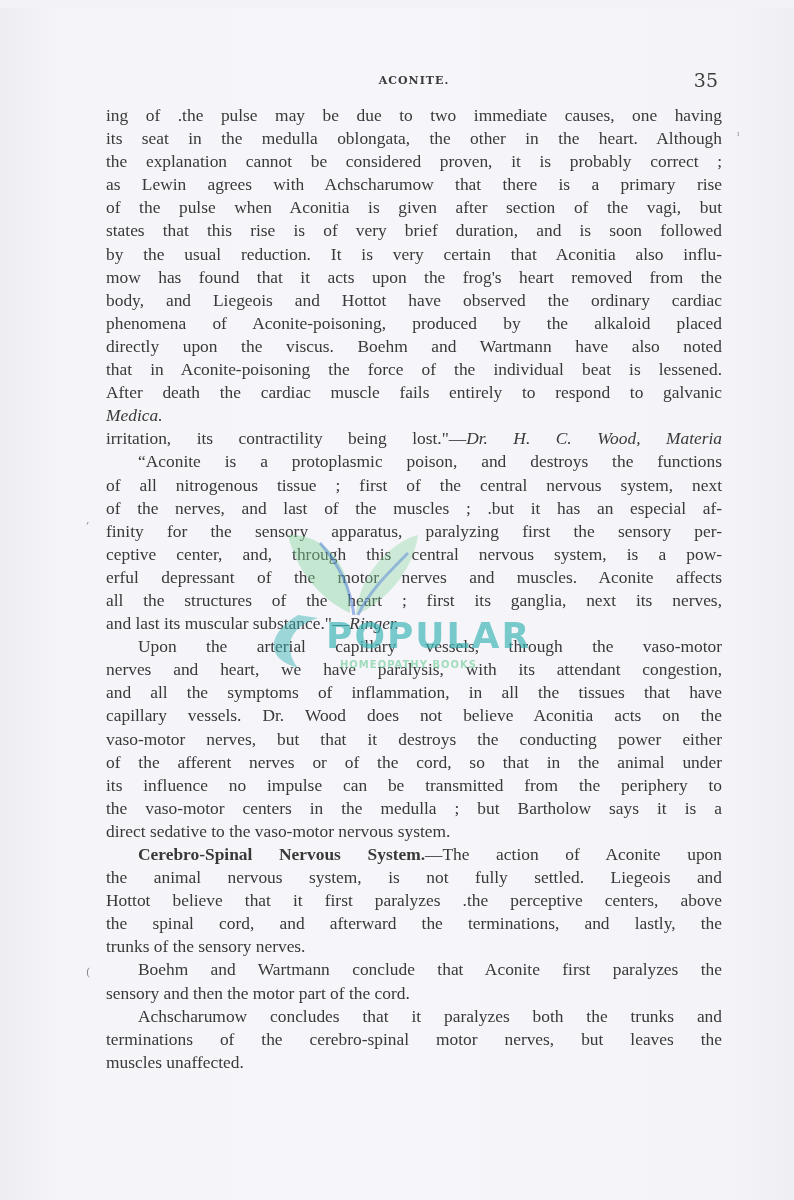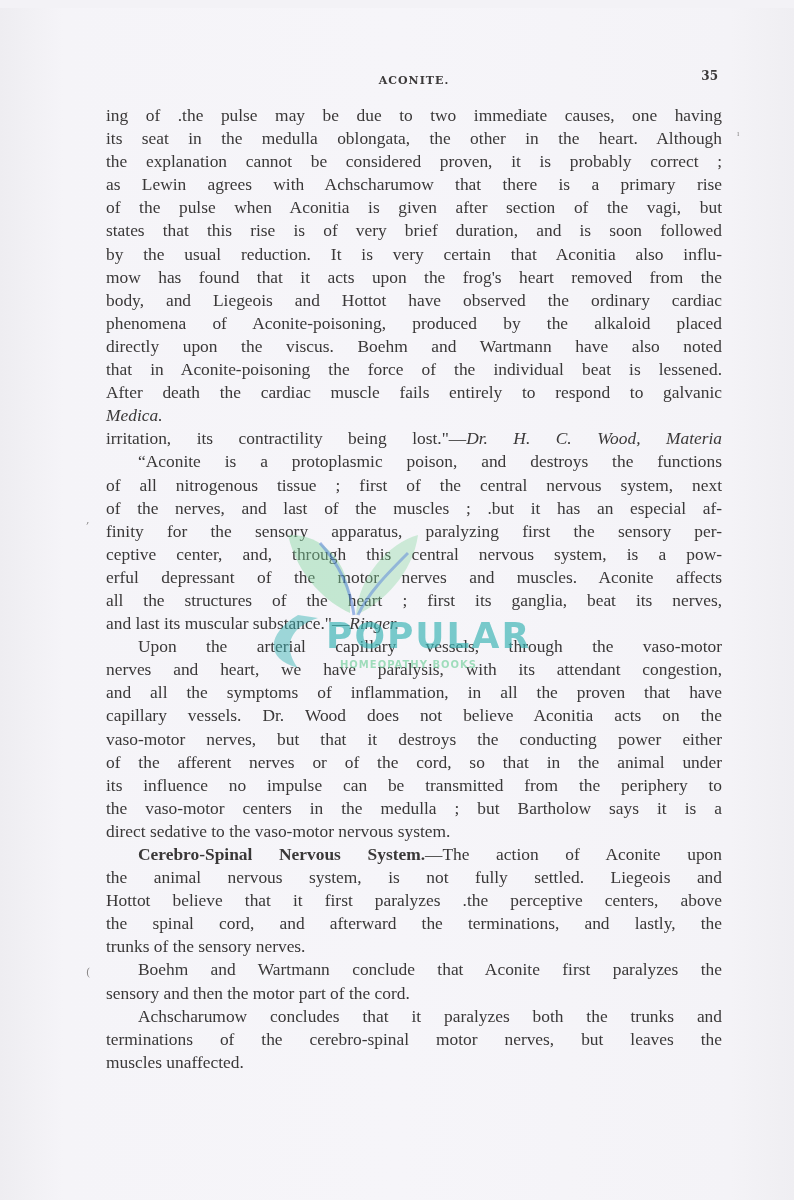--- a/index.html
+++ b/index.html
@@ -17,21 +17,21 @@
   .running-head {
     position: absolute; top: 63px; left: 106px; width: 616px; height: 20px;
   }
   .running-title {
     position: absolute; left: 0; right: 0; text-align: center;
     font-size: 11px; letter-spacing: 1px; font-weight: bold; color: #3c3a3a;
     top: 3px;
   }
   .page-number {
     position: absolute; right: 4px; top: -2px;
-    font-size: 12px; font-weight: bold; color: #3c3a3a;
+    font-size: 19px; font-weight: normal; color: #3c3a3a;
   }
   .body-text {
     position: absolute; top: 96px; left: 106px; width: 616px;
     font-family: "Liberation Serif", "DejaVu Serif", serif;
     font-size: 17.4px; line-height: 23.1px;
   }
   .line {
     display: block; white-space: nowrap;
     text-align: justify; text-align-last: justify;
     height: 23.1px;
@@ -93,28 +93,28 @@
     <span class="line">
       <span>irritation, its contractility being lost."—</span><span class="ital">Dr. H. C. Wood, Materia</span>
     </span>
 
     <span class="line indent">“Aconite is a protoplasmic  poison, and  destroys the functions</span>
     <span class="line">of all nitrogenous tissue ;  first of the  central nervous system, next</span>
     <span class="line">of  the nerves, and last of  the muscles ; .but it  has an especial af-</span>
     <span class="line">finity for the sensory apparatus, paralyzing first the  sensory per-</span>
     <span class="line">ceptive center, and, through this central nervous system, is a pow-</span>
     <span class="line">erful depressant of the motor nerves and muscles.   Aconite affects</span>
-    <span class="line">all the structures of  the heart ; first  its  ganglia, beat  its  nerves,</span>
+    <span class="line">all the structures of  the heart ; first  its  ganglia, next  its  nerves,</span>
     <span class="line last">
       <span>and last its muscular substance."—</span><span class="ital">Ringer.</span>
     </span>
 
     <span class="line indent">Upon  the  arterial  capillary  vessels,  through  the  vaso-motor</span>
     <span class="line">nerves and heart, we have paralysis, with its attendant congestion,</span>
-    <span class="line">and all the symptoms of inflammation,  in all  the proven that have</span>
+    <span class="line">and all the symptoms of inflammation,  in all  the tissues that have</span>
     <span class="line">capillary vessels.   Dr. Wood does not believe Aconitia acts on the</span>
     <span class="line">vaso-motor nerves, but that it destroys the conducting power either</span>
     <span class="line">of the afferent nerves or of  the cord, so that  in the  animal under</span>
     <span class="line">its  influence no impulse can be transmitted  from  the periphery to</span>
     <span class="line">the vaso-motor centers in the medulla ;  but Bartholow says it is a</span>
     <span class="line last">direct sedative to the vaso-motor nervous system.</span>
 
     <span class="line indent">
       <span class="bold">Cerebro-Spinal Nervous System.</span><span>—The action of Aconite upon</span>
     </span>

